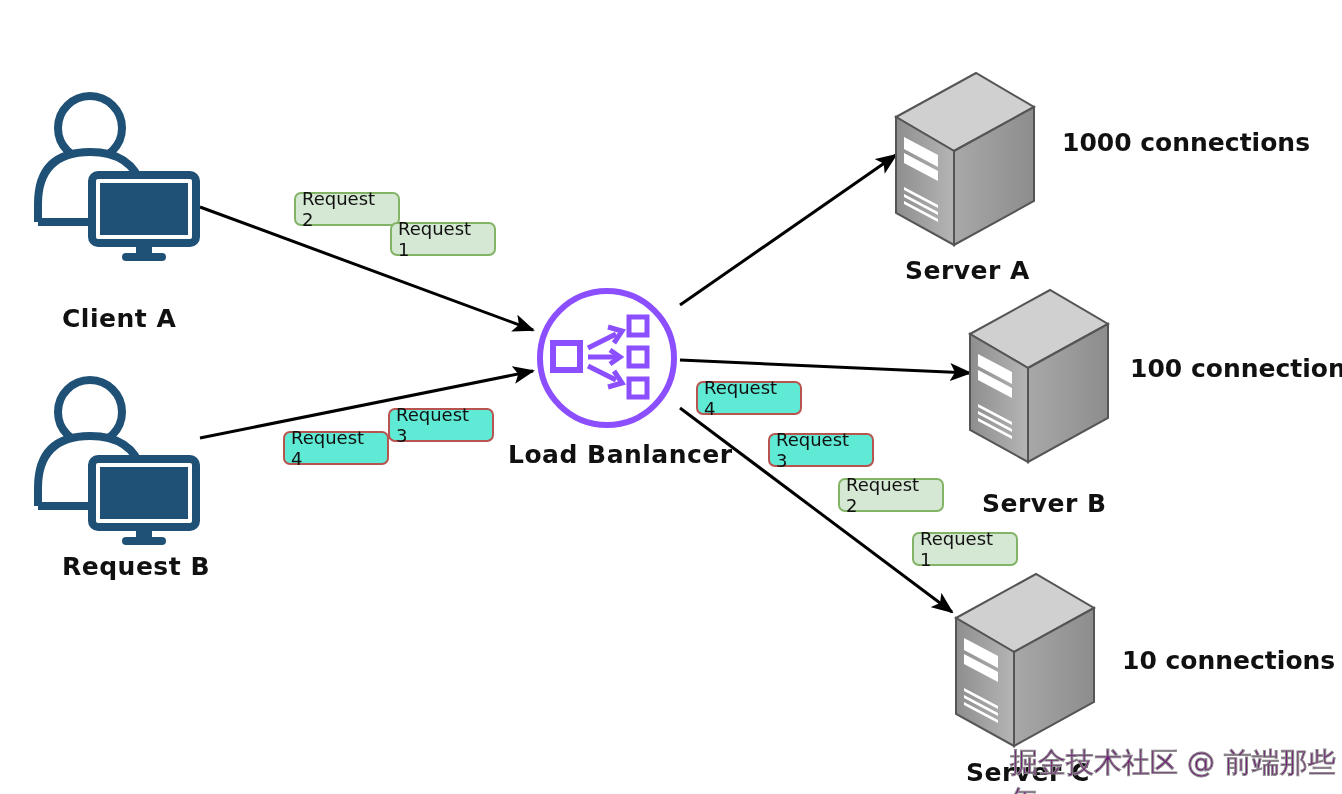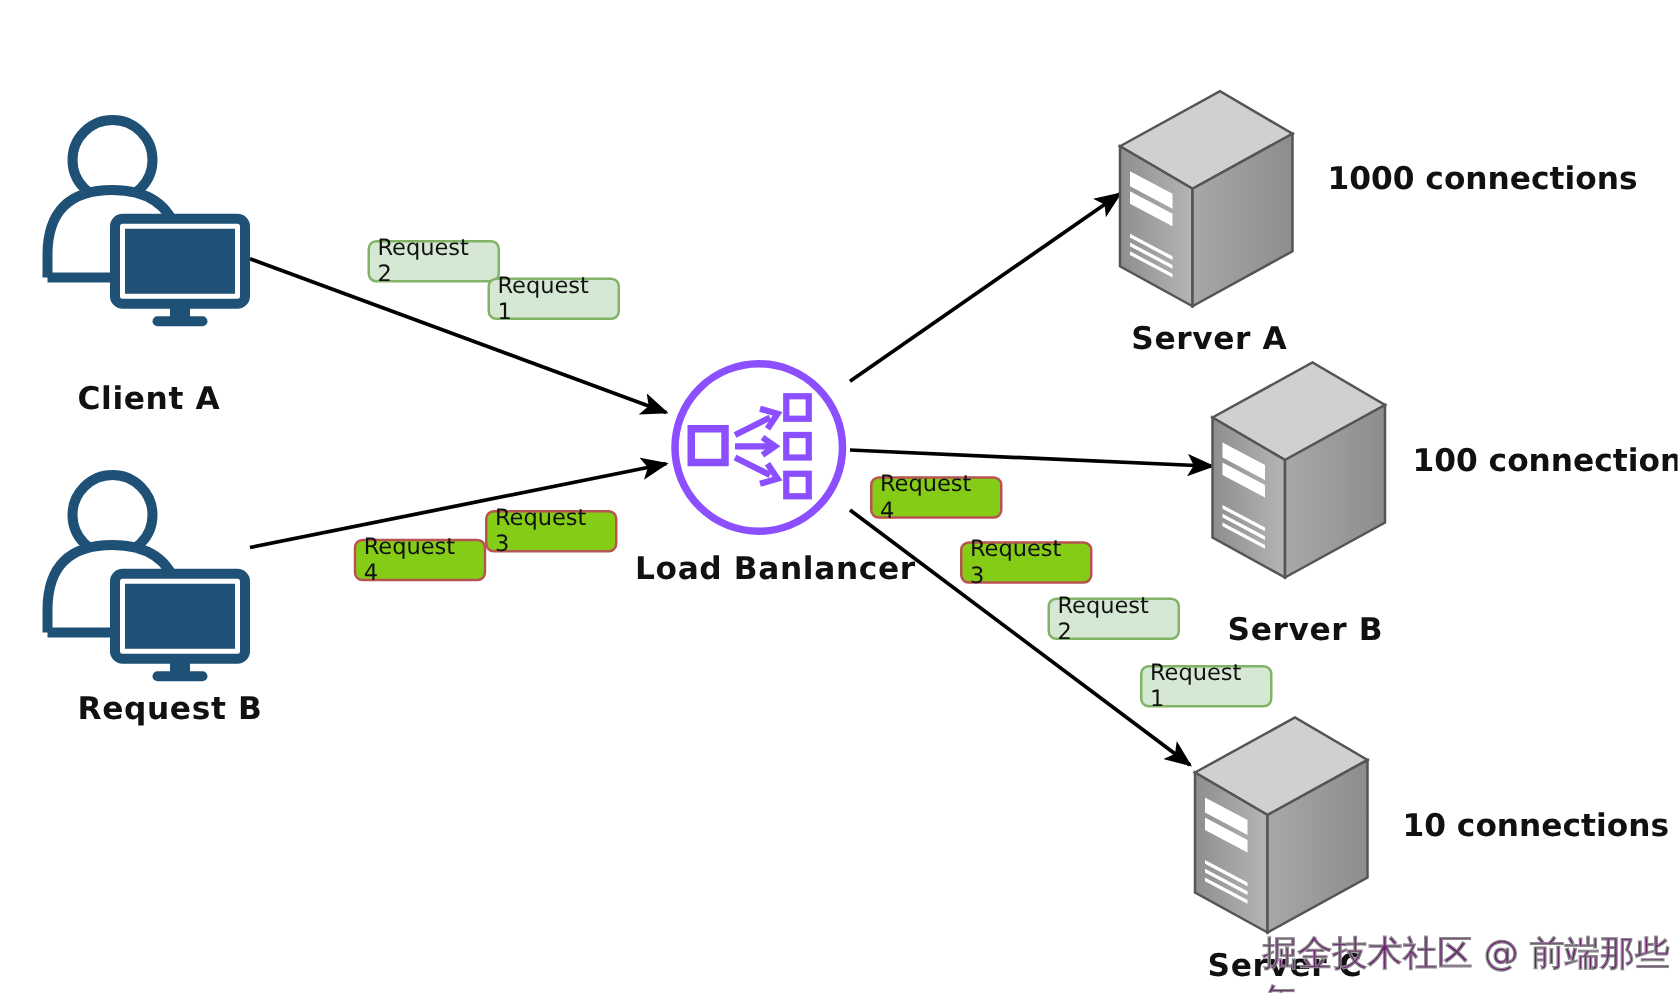--- a/index.html
+++ b/index.html
@@ -8,21 +8,21 @@
   svg#diagram { position:absolute; left:0; top:0; }
   .lbl { position:absolute; font-family:"DejaVu Sans", sans-serif; font-weight:bold;
          color:#111; white-space:nowrap; }
   .node-label { font-size:25px; letter-spacing:0.5px; }
   .conn { font-size:25px; }
   .req { position:absolute; height:34px; padding:0 6px; box-sizing:border-box;
          border-radius:7px; border:2px solid; display:flex; align-items:center;
          justify-content:center; font-size:18px; color:#111;
          font-family:"DejaVu Sans", sans-serif; }
   .req.green { background:#d5e8d4; border-color:#82b366; }
-  .req.red { background:#84cc16; border-color:#b85450; }
+  .req.red { background:#5eead4; border-color:#b85450; }
   .watermark { position:absolute; font-size:28px; color:#701a75;
                -webkit-text-stroke:1px #8a8a8a; font-family:"DejaVu Sans", sans-serif; }
 </style>
 </head>
 <body>
 
 <svg id="diagram" width="1342" height="794" viewBox="0 0 1342 794">
   <defs>
     <marker id="arrow" markerWidth="10" markerHeight="10" refX="8" refY="5" orient="auto" markerUnits="userSpaceOnUse">
       <path d="M0,0 L10,5 L0,10 L3,5 Z" fill="#000"></path>

